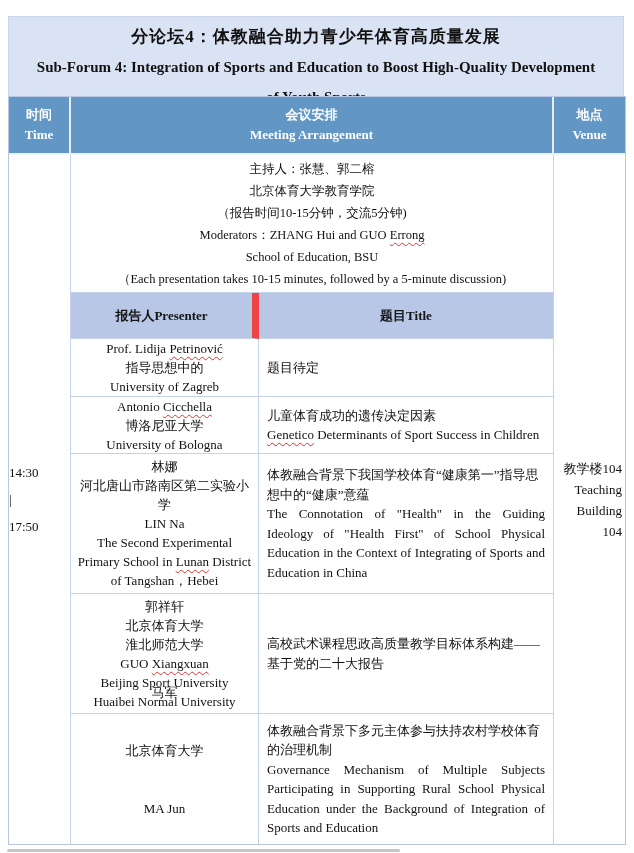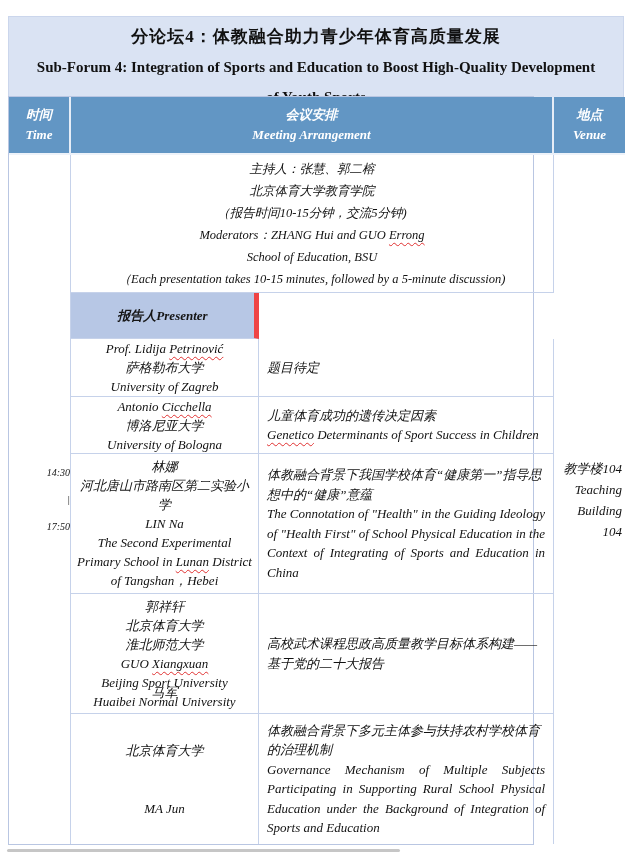--- a/index.html
+++ b/index.html
@@ -14,42 +14,42 @@
   .title-box {
     position: absolute; left: 8px; top: 16px; width: 616px; height: 116px;
     background: #DAE3F3; border: 1px solid #CBD6EC;
     text-align: center; padding-top: 7px;
   }
   .title-zh { font-size: 17px; font-weight: bold; letter-spacing: 1px; line-height: 26px; }
   .title-en { font-size: 15px; font-weight: bold; line-height: 30px; max-width: 572px; margin: 2px auto 0; }
 
   
   .g {
-    position: absolute; left: 8px; top: 96px; width: 526px; height: 749px;
+    position: absolute; left: 8px; top: 96px; width: 618px; height: 749px;
     display: grid;
     grid-template-columns: 62px 188px 295px 71px;
     grid-template-rows: 58px 138px 46px 58px 57px 140px 120px 130px;
-    border: 1px solid #B9C6E2; background: #fff; font-style: italic;
+    border: 1px solid #B9C6E2; background: #fff;
   }
   .cell { border-right: 1px solid #C6D2EA; border-bottom: 1px solid #C6D2EA;
           display: flex; flex-direction: column; justify-content: center; }
   .hdr  { background: #6296C4; color: #fff; font-weight: bold; font-size: 13px;
           line-height: 20px; text-align: center;
           border-right: 2px solid #E6EDF7; border-bottom: 2px solid #EEF3FA; }
   .subhdr { background: #B7C7E5; font-weight: bold; font-size: 13px; text-align: center; color: #151515; }
 
   .time-h  { grid-area: 1/1/2/2; }
   .meet-h  { grid-area: 1/2/2/4; }
   .venue-h { grid-area: 1/4/2/5; border-right: none; }
-  .time-c  { grid-area: 2/1/9/2; border-bottom: none; text-align: right; font-size: 10px; line-height: 27px; }
+  .time-c  { grid-area: 2/1/9/2; border-bottom: none; text-align: left; font-size: 13px; line-height: 27px; }
   .mod     { grid-area: 2/2/3/4; text-align: center; font-size: 12.5px; line-height: 22px; }
   .mod .tl { white-space: nowrap; }
   .venue-c { grid-area: 2/4/9/5; border-right: none; border-bottom: none;
              text-align: right; font-size: 13px; line-height: 21px; padding: 0 3px; }
-  .sub-p   { grid-area: 3/2/4/3; border-right: 5px solid #ef4444; }
+  .sub-p   { grid-area: 3/2/4/3; border-right: 7px solid #ef4444; }
   .sub-t   { grid-area: 3/3/4/4; }
 
   .pc { text-align: center; font-size: 13px; line-height: 19px; padding: 8px 4px; }
   .tc { font-size: 13px; line-height: 19.5px; padding: 18px 8px; text-align: left; }
   .tc .tl.en { text-align: justify; }
   .p1 { grid-area: 4/2/5/3; } .t1 { grid-area: 4/3/5/4; }
   .p2 { grid-area: 5/2/6/3; } .t2 { grid-area: 5/3/6/4; }
   .p3 { grid-area: 6/2/7/3; } .t3 { grid-area: 6/3/7/4; }
   .p4 { grid-area: 7/2/8/3; } .t4 { grid-area: 7/3/8/4; }
   .p5 { grid-area: 8/2/9/3; border-bottom: none; gap: 39px; } .t5 { grid-area: 8/3/9/4; border-bottom: none; }
@@ -106,24 +106,25 @@
         <div class="tl en"><span>School of Education, BSU</span></div>
         <div class="tl en"><span>（Each presentation takes 10-15 minutes, followed by a 5-minute discussion)</span></div>
       </div>
 
     <div class="cell venue-c">
         <div class="tl zh"><span>教学楼104</span></div>
         <div class="tl en"><span>Teaching Building 104</span></div>
       </div>
 
     <div class="cell subhdr sub-p">报告人Presenter</div>
+    <div class="cell subhdr sub-t">题目Title</div>
 
     <div class="cell pc p1">
         <div class="tl en"><span>Prof. Lidija </span><span class="wavy">Petrinović</span></div>
-        <div class="tl zh"><span>萨格勒布大学</span></div>
+        <div class="tl zh"><span>指导思想中的</span></div>
         <div class="tl en"><span>University of Zagreb</span></div>
       </div>
     <div class="cell tc t1">
         <div class="tl zh"><span>题目待定</span></div>
       </div>
 
     <div class="cell pc p2">
         <div class="tl en"><span>Antonio </span><span class="wavy">Cicchella</span></div>
         <div class="tl zh"><span>博洛尼亚大学</span></div>
         <div class="tl en"><span>University of Bologna</span></div>

